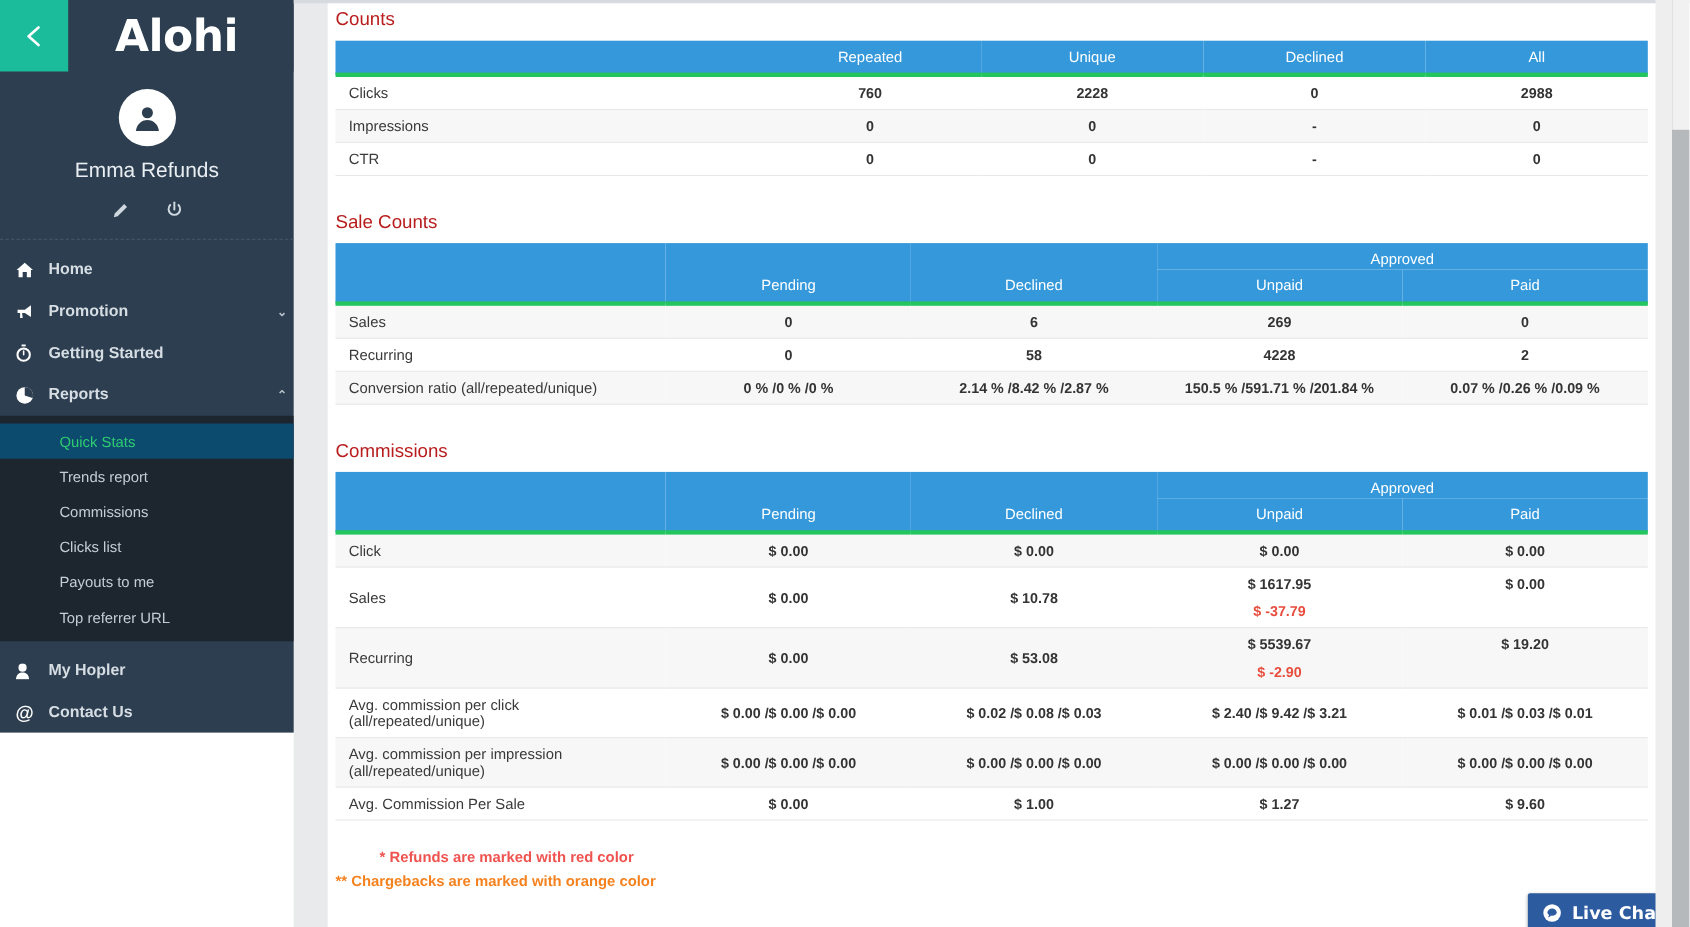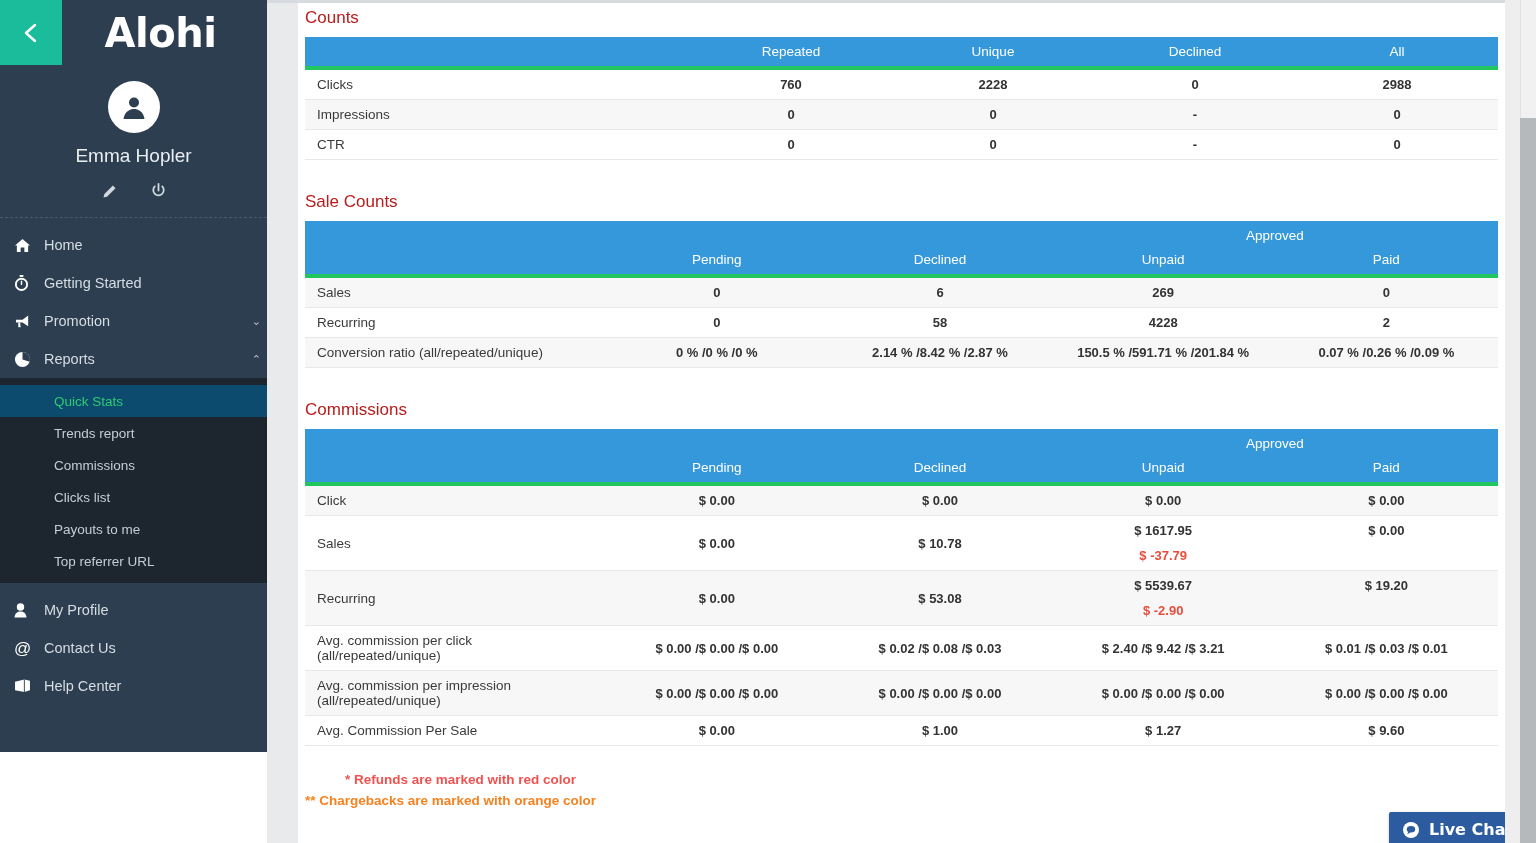--- a/index.html
+++ b/index.html
@@ -6,21 +6,21 @@
   html, body {
     width: 1536px; height: 843px;
     overflow: hidden;
     font-family: "Liberation Sans", sans-serif;
     background: #ffffff;
   }
   #app { display: flex; width: 1536px; height: 843px; position: relative; background:#fff; }
 
   
   .sidebar {
-    width: 267px; min-width:267px; height: 752px;
+    width: 267px; min-width:267px; height: 666px;
     background: #2c3e50;
     color: #fff;
     overflow: hidden;
     position: relative;
   }
   .sb-top { display: flex; height: 65px; background:#2c3e50; }
   .sb-back {
     width: 62px; height: 65px; background: #1abc9c;
     display: flex; align-items: center; justify-content: center;
     cursor: pointer;
@@ -49,20 +49,21 @@
   .uname { margin-top: 12px; font-size: 19px; color:#e9eef2; font-weight:400; }
   .uacts { margin-top: 16px; display:flex; gap: 34px; color:#cfd8df; }
   .uacts span { cursor:pointer; font-size:15px; line-height:1; display:flex; align-items:center; }
 
   .nav { padding-top: 8px; }
   .nav-item {
     display: flex; align-items: center;
     height: 38px; padding-left: 14px; padding-right: 6px;
     color: #c8d0d8; font-size: 14.5px; cursor: pointer;
     position: relative;
+    font-weight: bold;
   }
   .nav-item .nicon {
     width: 30px; min-width:30px; display:flex; align-items:center; justify-content:flex-start;
     color:#ffffff; font-size:15px;
   }
   .nav-item .nlabel { flex:1; color:#d6dde3; }
   .nav-item .chev { font-size: 11px; color:#b9c3cb; }
 
   .submenu { background: #1d262f; }
   .sub-item {
@@ -170,21 +171,21 @@
 
     <div class="sb-profile">
       <div class="avatar">
         <span>
           <svg width="30" height="30" viewBox="0 0 30 30">
             <circle cx="15" cy="10.5" r="5" fill="#2c3e50"></circle>
             <path d="M4.5 27 C5.5 19.5 11 17 15 17 C19 17 24.5 19.5 25.5 27 Z" fill="#2c3e50"></path>
           </svg>
         </span>
       </div>
-      <div class="uname">Emma Hopler</div>
+      <div class="uname">Emma Refunds</div>
       <div class="uacts">
         <span>
           <svg width="15" height="15" viewBox="0 0 16 16">
               <path d="M11.6 1.6 L14.4 4.4 L5.3 13.5 L1.6 14.4 L2.5 10.7 Z" fill="#cfd8df"></path>
             </svg>
         </span>
         <span>
           <svg width="15" height="16" viewBox="0 0 16 17">
             <path d="M8 1 L8 8" stroke="#cfd8df" stroke-width="1.9" stroke-linecap="round" fill="none"></path>
             <path d="M4 3.6 A5.6 5.6 0 1 0 12 3.6" stroke="#cfd8df" stroke-width="1.9" fill="none" stroke-linecap="round"></path>
@@ -200,39 +201,39 @@
           <svg width="17" height="15" viewBox="0 0 18 16">
               <path d="M9 1 L17 8 L15 8 L15 15 L11 15 L11 10 L7 10 L7 15 L3 15 L3 8 L1 8 Z" fill="#ffffff"></path>
             </svg>
         </span>
         <span class="nlabel">Home</span>
         <span class="chev"></span>
       </div>
 
       <div class="nav-item">
         <span class="nicon">
+          <svg width="18" height="15" viewBox="0 0 19 16">
+            <path d="M2 6 L9 6 L15 1.5 L15 13 L9 9 L2 9 Z" fill="#ffffff"></path>
+            <path d="M4.5 9 L4.5 14 L7 14 L6.4 9 Z" fill="#ffffff"></path>
+          </svg>
+        </span>
+        <span class="nlabel">Promotion</span>
+        <span class="chev">⌄</span>
+      </div>
+
+      <div class="nav-item">
+        <span class="nicon">
           <svg width="15" height="16" viewBox="0 0 16 17">
             <rect x="6" y="0" width="4" height="2" fill="#fff"></rect>
             <circle cx="8" cy="10" r="6" fill="none" stroke="#fff" stroke-width="2"></circle>
             <path d="M8 6.5 L8 10" stroke="#fff" stroke-width="1.5" stroke-linecap="round"></path>
           </svg>
         </span>
         <span class="nlabel">Getting Started</span>
         <span class="chev"></span>
-      </div>
-
-      <div class="nav-item">
-        <span class="nicon">
-          <svg width="18" height="15" viewBox="0 0 19 16">
-            <path d="M2 6 L9 6 L15 1.5 L15 13 L9 9 L2 9 Z" fill="#ffffff"></path>
-            <path d="M4.5 9 L4.5 14 L7 14 L6.4 9 Z" fill="#ffffff"></path>
-          </svg>
-        </span>
-        <span class="nlabel">Promotion</span>
-        <span class="chev">⌄</span>
       </div>
 
       <div class="nav-item">
         <span class="nicon">
           <svg width="17" height="17" viewBox="0 0 18 18">
             <circle cx="9" cy="9" r="8" fill="#ffffff"></circle>
             <path d="M9 9 L9 1 A8 8 0 0 1 16.5 11.5 Z" fill="#2c3e50"></path>
           </svg>
         </span>
         <span class="nlabel">Reports</span>
@@ -264,21 +265,21 @@
 
       <div style="height:8px"></div>
 
       <div class="nav-item">
         <span class="nicon">
           <svg width="13" height="15" viewBox="0 0 14 16">
             <circle cx="7" cy="4.2" r="4" fill="#ffffff"></circle>
             <path d="M0.5 15.5 C1 10.5 4 9 7 9 C10 9 13 10.5 13.5 15.5 Z" fill="#ffffff"></path>
           </svg>
         </span>
-        <span class="nlabel">My Profile</span>
+        <span class="nlabel">My Hopler</span>
       </div>
 
       <div class="nav-item">
         <span class="nicon">
           <span style="font-size:17px;color:#fff;line-height:1;font-family:'Liberation Sans',sans-serif;">@</span>
         </span>
         <span class="nlabel">Contact Us</span>
       </div>
 
       <div class="nav-item">

